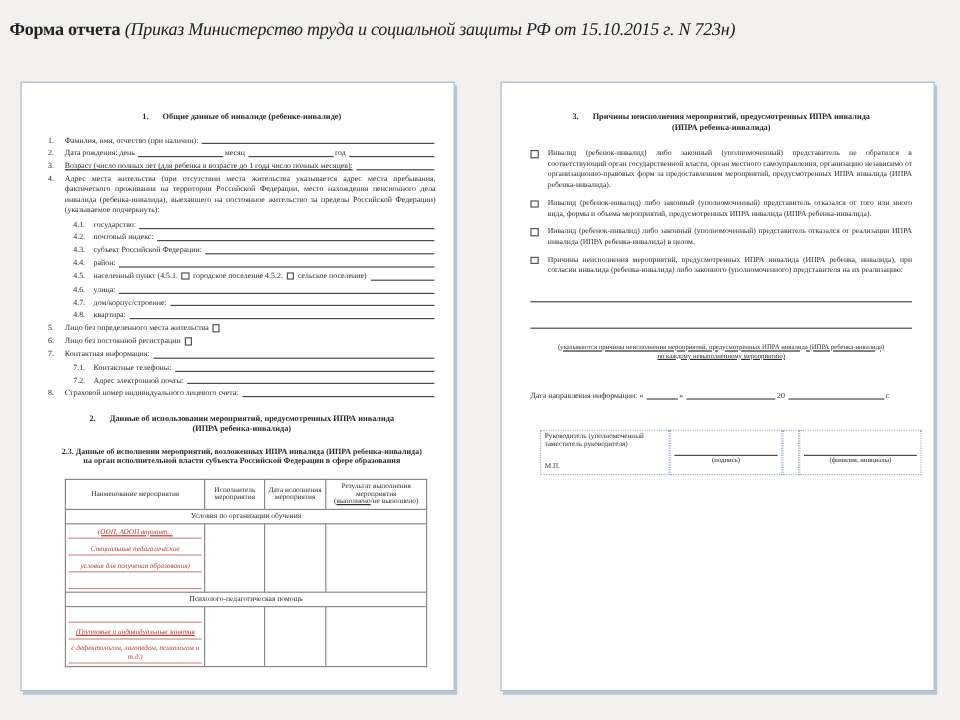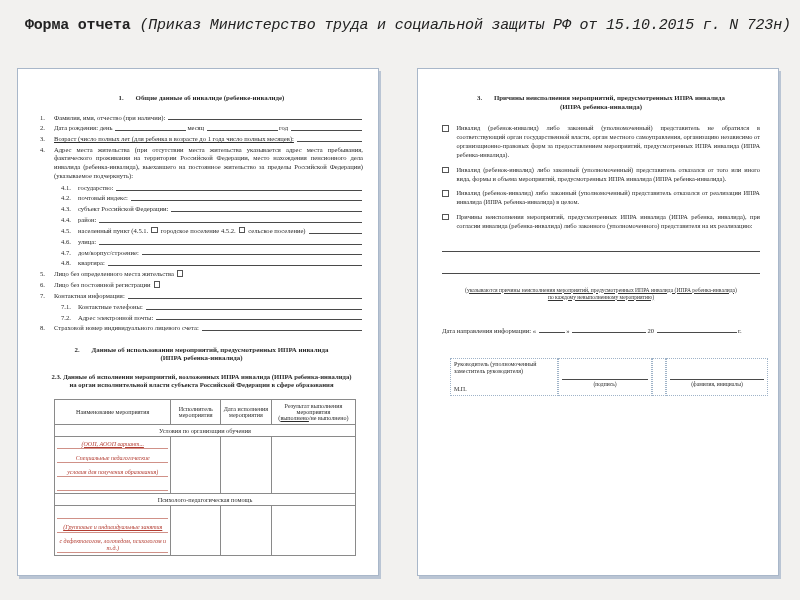--- a/index.html
+++ b/index.html
@@ -1,19 +1,19 @@
 <!DOCTYPE html>
 <html><head>
 <meta charset="utf-8">
 <style>
   html,body{margin:0;padding:0;}
   body{width:800px;height:600px;background:#f2f1ef;position:relative;overflow:hidden;
        font-family:"Liberation Serif",serif;color:#2b2b2b;}
-  .slide-title{position:absolute;left:25px;top:17px;font-size:15px;color:#222;
-       font-family:Liberation Mono, monospace;letter-spacing:-0.2px;white-space:nowrap;text-align:right;}
+  .slide-title{position:absolute;left:8px;top:17px;font-size:15px;color:#222;
+       font-family:Liberation Serif, serif;letter-spacing:-0.2px;white-space:nowrap;text-align:right;}
   .slide-title .t-bold{font-weight:bold;}
   .slide-title .t-italic{font-style:italic;font-weight:500;}
   .page{position:absolute;top:68px;width:362px;height:508px;background:#fff;
         border:1px solid #a9b7c9;box-shadow:2px 3px 0 rgba(140,160,190,.55);
         overflow:hidden;box-sizing:border-box;}
   .page-left{left:17px;padding:13px 15px 0 22px;}
   .page-right{left:417px;padding:13px 18px 0 24px;}
 
   .h-center{text-align:center;font-weight:bold;font-size:6.9px;line-height:8.5px;margin-top:12px;}
   .h-center .hnum{margin-right:10px;}

